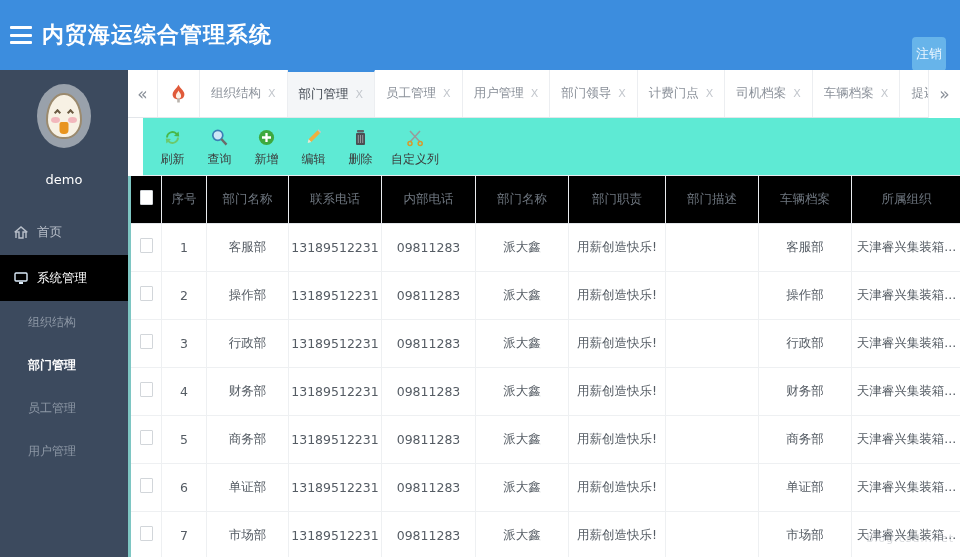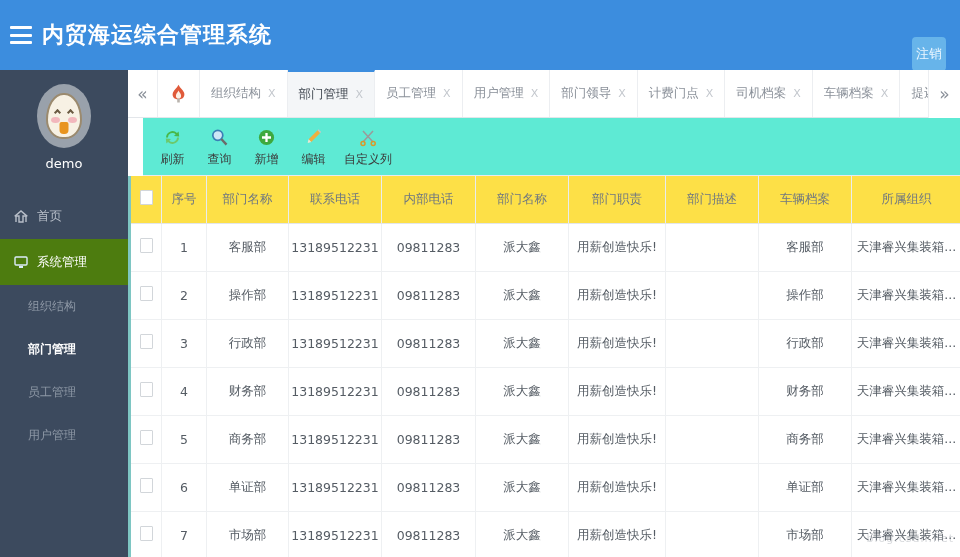--- a/index.html
+++ b/index.html
@@ -56,30 +56,30 @@
     border: 2px solid #9b8a6e;
     border-radius: 48% 48% 46% 46% / 58% 58% 42% 42%;
   }
   .avatar .cheek { position: absolute; width: 9px; height: 6px; border-radius: 50%; background: #f2b7bc; top: 22px; }
   .avatar .cheek.l { left: 3px; }
   .avatar .cheek.r { right: 3px; }
   .avatar .eye { position: absolute; width: 5px; height: 5px; top: 15px; border-left: 2px solid #6a5a42; border-top: 2px solid #6a5a42; transform: rotate(45deg); }
   .avatar .eye.l { left: 7px; }
   .avatar .eye.r { right: 7px; }
   .avatar .mouth { position: absolute; left: 50%; top: 27px; transform: translateX(-50%); width: 9px; height: 12px; background: #e8941f; border-radius: 2px 2px 4px 4px; }
-  .username { color: #fff; font-size: 13px; margin-top: 8px; }
+  .username { color: #fff; font-size: 13px; margin-top: 24px; }
 
   .nav-top {
     margin-top: 22px;
   }
   .nav-item {
     height: 46px; display: flex; align-items: center;
     padding-left: 12px; color: #b8bfc9; font-size: 12.5px; cursor: pointer;
   }
-  .nav-item.active { background: #4d7c0f; color: #fff; }
+  .nav-item.active { background: #000000; color: #fff; }
   .nav-ico { width: 18px; margin-right: 7px; display: inline-flex; justify-content: center; align-items: center; }
   .nav-ico svg { display: block; }
   .hm-ico { display: inline-flex; flex-direction: column; justify-content: space-between; width: 13px; height: 10px; }
   .hm-ico i { display: block; height: 2px; background: #b8bfc9; }
 
   .submenu { }
   .sub-item {
     height: 43px; display: flex; align-items: center;
     padding-left: 28px; font-size: 12px; color: #8e98a6; cursor: pointer;
   }
@@ -126,21 +126,21 @@
     cursor: pointer; padding-top: 2px;
   }
   .tool .glyph { height: 26px; display: flex; align-items: center; justify-content: center; }
   .tool .lbl { font-size: 12px; color: #3b3b3b; margin-top: 1px; white-space: nowrap; }
   .tool.wide { width: 62px; }
 
   
   .tablewrap { position: relative; height: 381px; overflow: hidden; }
   table.grid { border-collapse: collapse; width: 832px; table-layout: fixed; }
   table.grid th {
-    height: 47px; background: #fde047; color: #6f7780; font-size: 12.5px;
+    height: 47px; background: #000000; color: #6f7780; font-size: 12.5px;
     font-weight: normal; border-right: 1px solid #e9ecef; border-bottom: 1px solid #e3e6ea;
     text-align: center;
   }
   table.grid td {
     height: 48px; font-size: 12.5px; color: #555c64;
     border-right: 1px solid #eef0f2; border-bottom: 1px solid #eef0f2;
     text-align: center; overflow: hidden; white-space: nowrap;
   }
   table.grid tr td:first-child, table.grid tr th:first-child {
     border-left: 3px solid #7ec6c3;
@@ -309,20 +309,30 @@
       </div>
       <div class="tool">
         <span class="glyph">
           <svg width="19" height="19" viewBox="0 0 19 19">
             <path d="M13.6 2.3l2.6 2.6-9 9-2.6-2.6z" fill="#f0b040"></path>
             <path d="M14.6 1.3l2.6 2.6 -1 1 -2.6-2.6z" fill="#c7c7c7"></path>
             <path d="M4.6 11.3l2.6 2.6-3.6 1z" fill="#efe6d2"></path>
           </svg>
         </span>
         <span class="lbl">编辑</span>
+      </div>
+      <div class="tool">
+        <span class="glyph">
+          <svg width="19" height="19" viewBox="0 0 19 19">
+            <rect x="6" y="2" width="7" height="2.4" rx="0.8" fill="#5d6165"></rect>
+            <rect x="5" y="5" width="9" height="12" rx="1" fill="#4b4f53"></rect>
+            <path d="M7.3 7v8M9.5 7v8M11.7 7v8" stroke="#9ea2a6" stroke-width="0.9"></path>
+          </svg>
+        </span>
+        <span class="lbl">删除</span>
       </div>
       <div class="tool wide">
         <span class="glyph">
           <svg width="19" height="19" viewBox="0 0 19 19">
             <path d="M4 3l10 11M14 3L4 14" stroke="#9a9a9a" stroke-width="1.5" fill="none"></path>
             <circle cx="4" cy="15.6" r="2" fill="none" stroke="#d89a2a" stroke-width="1.5"></circle>
             <circle cx="14.2" cy="15.6" r="2" fill="none" stroke="#d89a2a" stroke-width="1.5"></circle>
           </svg>
         </span>
         <span class="lbl">自定义列</span>

